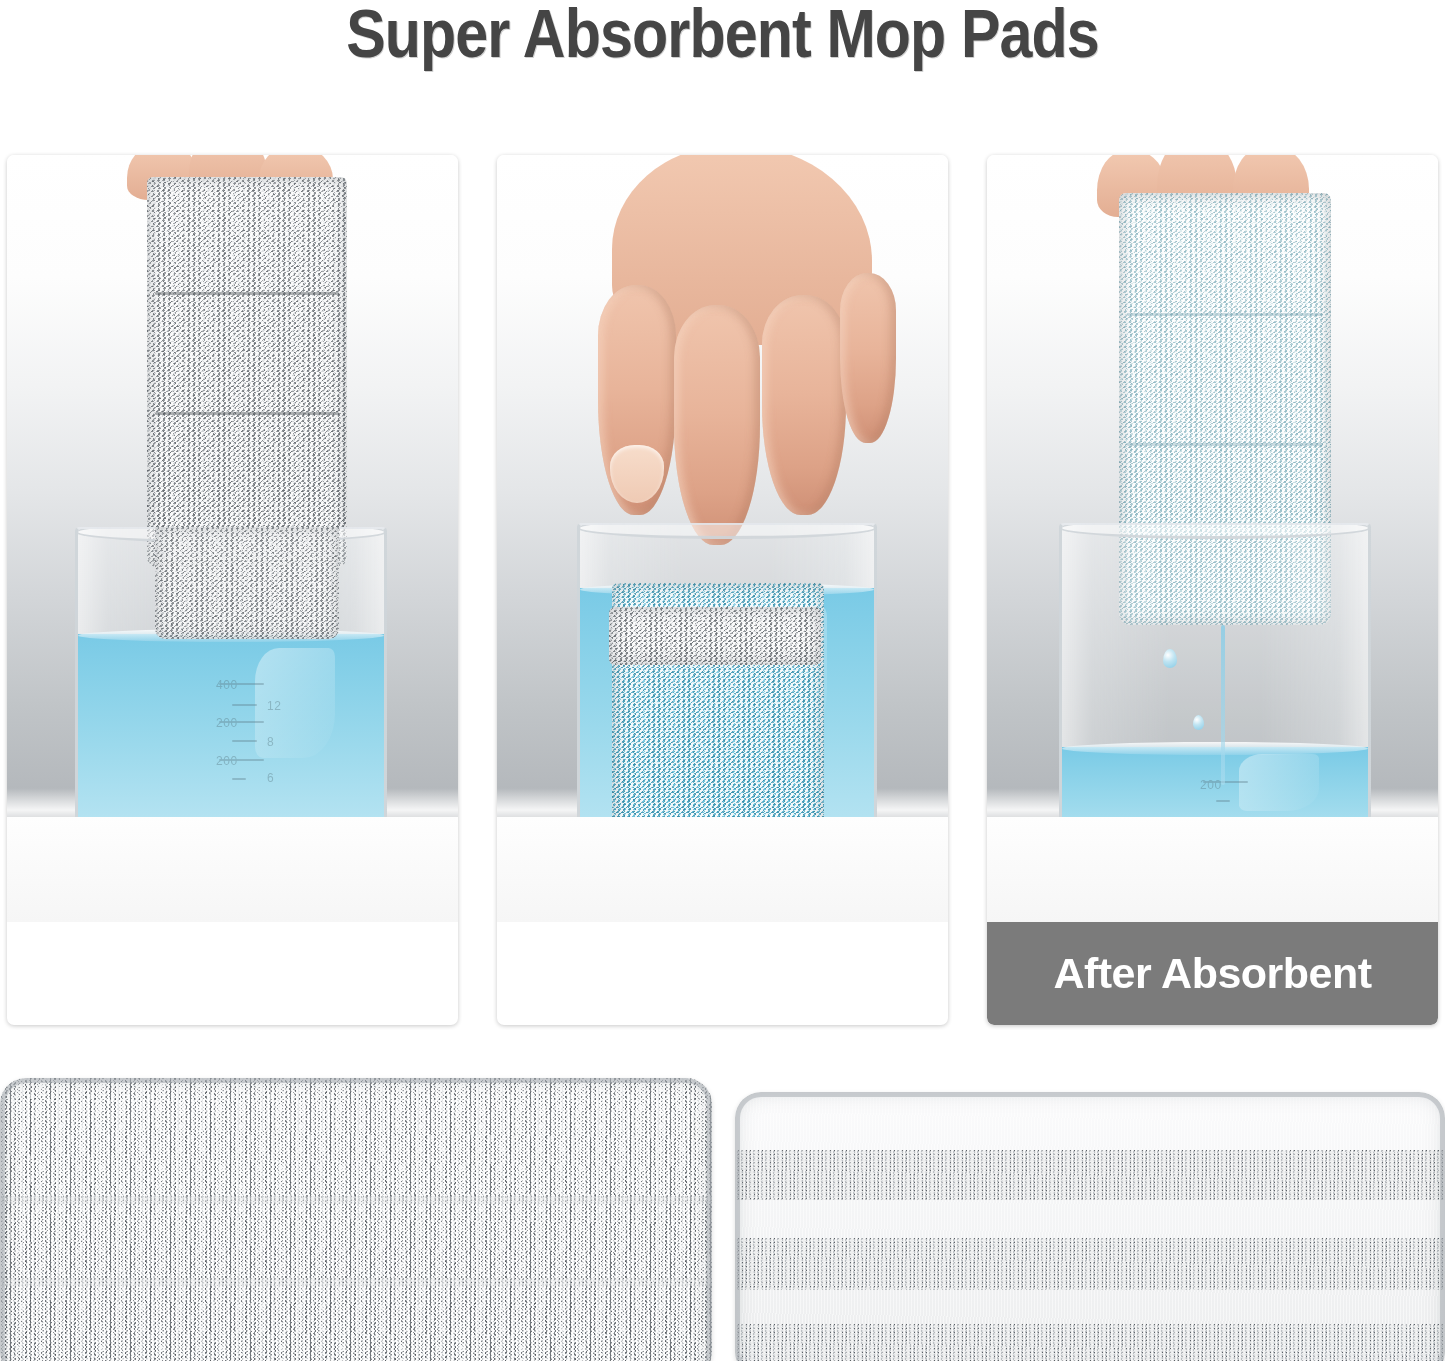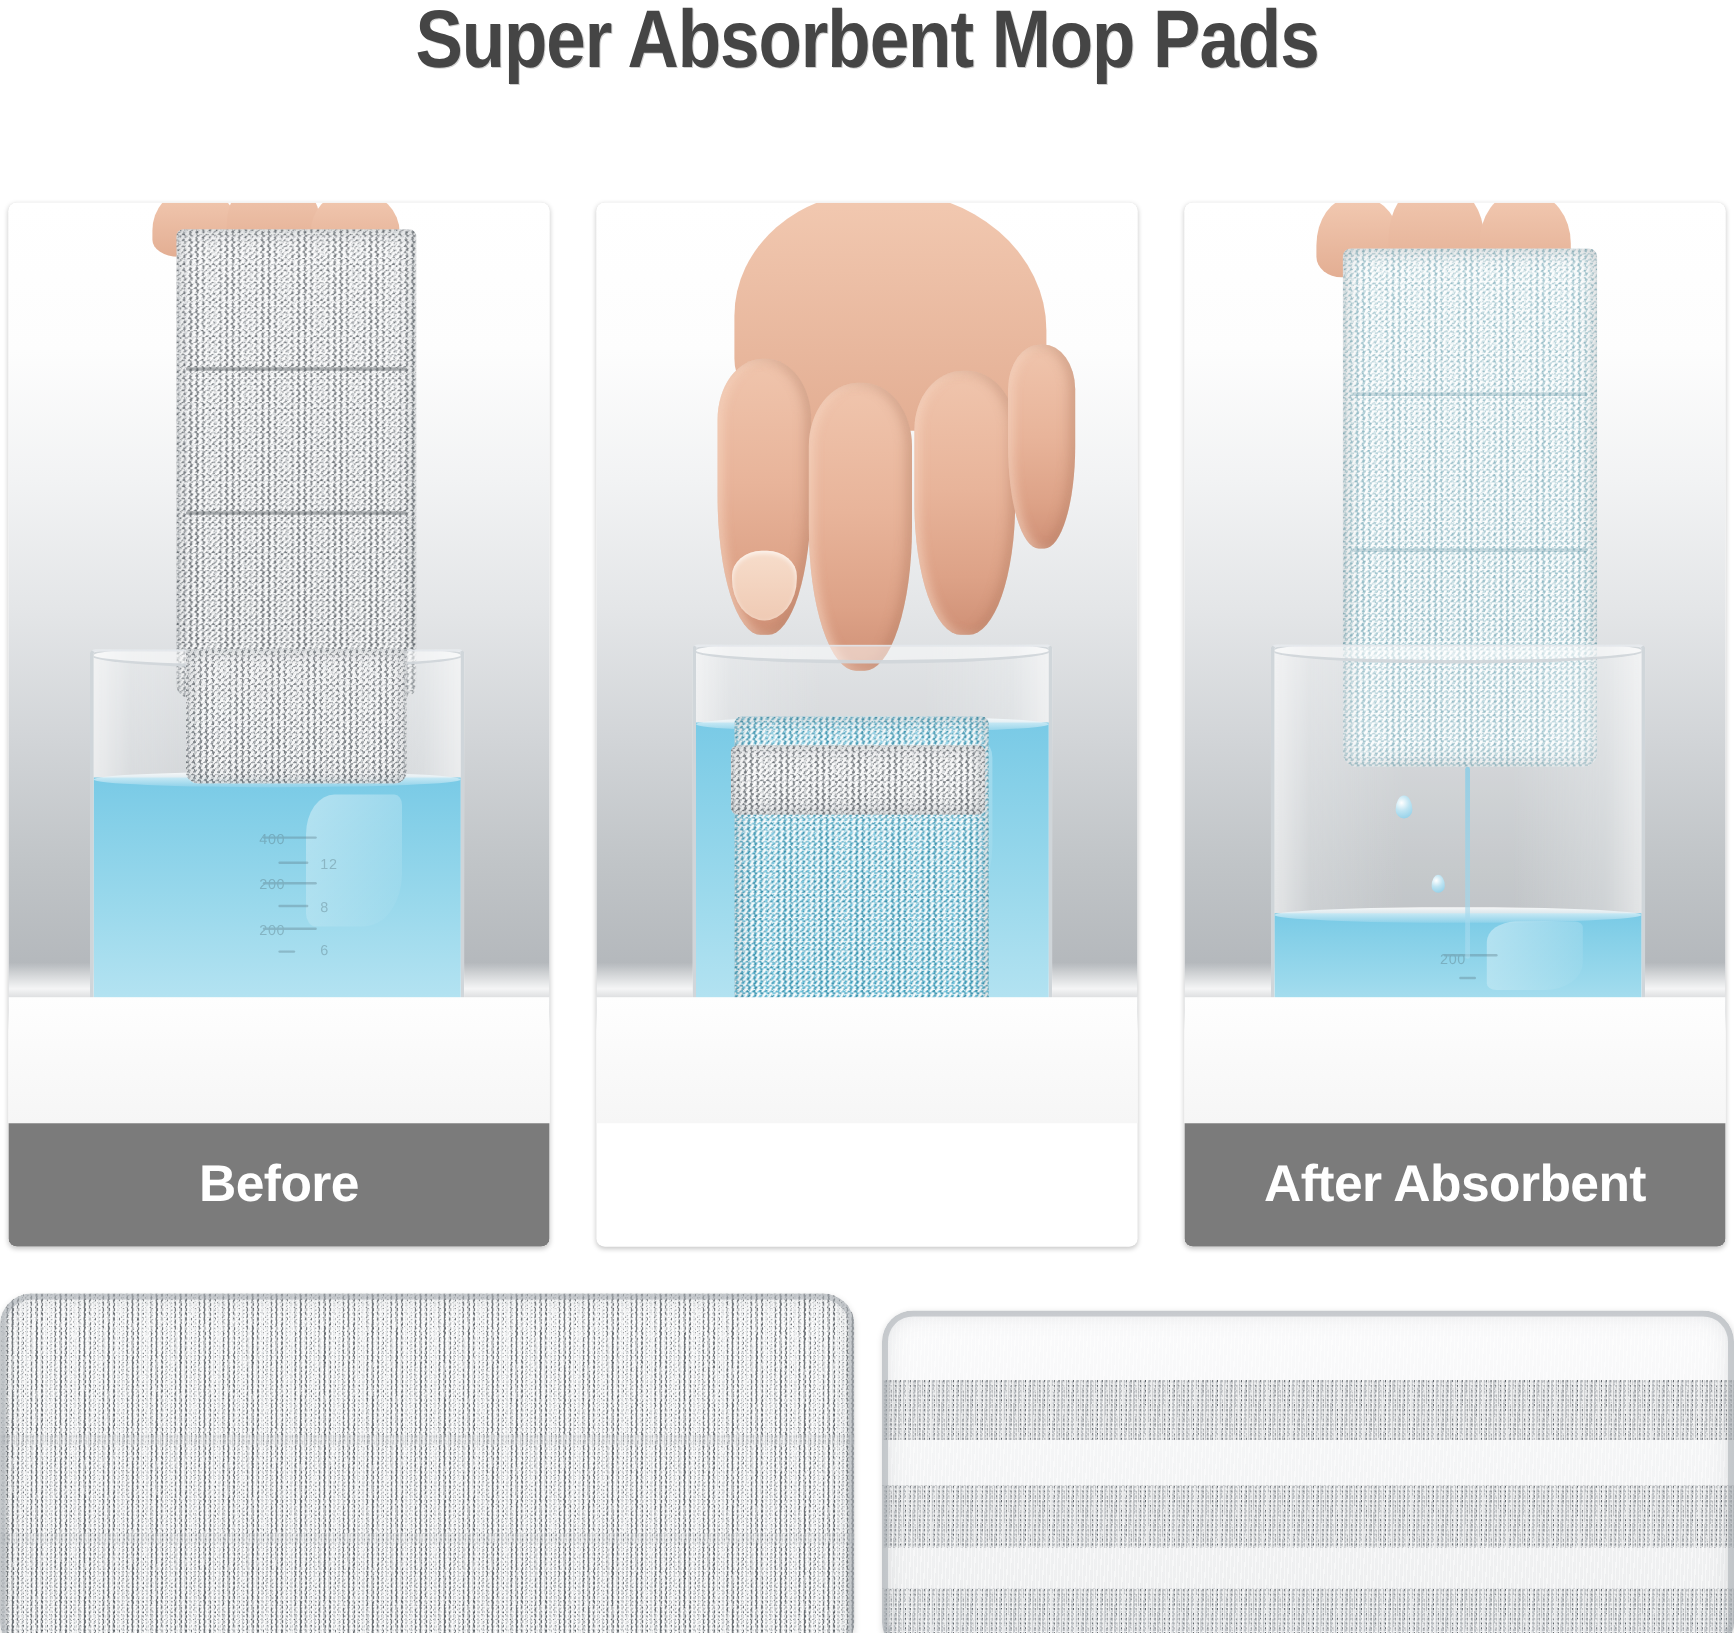--- a/index.html
+++ b/index.html
@@ -25,21 +25,21 @@
     color: #454545;
     transform: scaleX(0.87);
     transform-origin: center top;
     text-shadow: 1px 1px 0 rgba(120,120,120,.35);
     white-space: nowrap;
   }
 
   
   .panel-row {
     position: absolute;
-    top: 169px; left: 7px;
+    top: 155px; left: 7px;
     width: 1431px; height: 870px;
     display: flex;
     gap: 39px;
   }
   .panel {
     position: relative;
     width: 463px; height: 870px;
     border-radius: 7px;
     overflow: hidden;
     background: #fff;
@@ -315,23 +315,20 @@
               <span class="lbl right" style="top:80%;">6</span>
             </div>
           </div>
         </div>
 
         <div class="pad" style="left:148px; top:372px; width:184px; height:112px; border-radius:0 0 10px 10px; opacity:.92;"></div>
 
         <div class="photo-white-bottom"></div>
       </div>
 
-      <div class="caption">
-        <span class="caption-text">Before</span>
-      </div>
     </div>
 
     <div class="panel">
       <div class="photo">
         <div class="table-glow"></div>
 
         <div class="hand" style="top:-10px; left:95px; width:300px; height:360px;">
           <div class="knuckle" style="left:20px; top:0; width:260px; height:200px; border-radius:46% 52% 30% 34% / 52% 58% 32% 30%;"></div>
           <div class="finger" style="left:6px;   top:140px; width:78px;  height:230px;"></div>
           <div class="finger" style="left:82px;  top:160px; width:86px;  height:240px;"></div>

